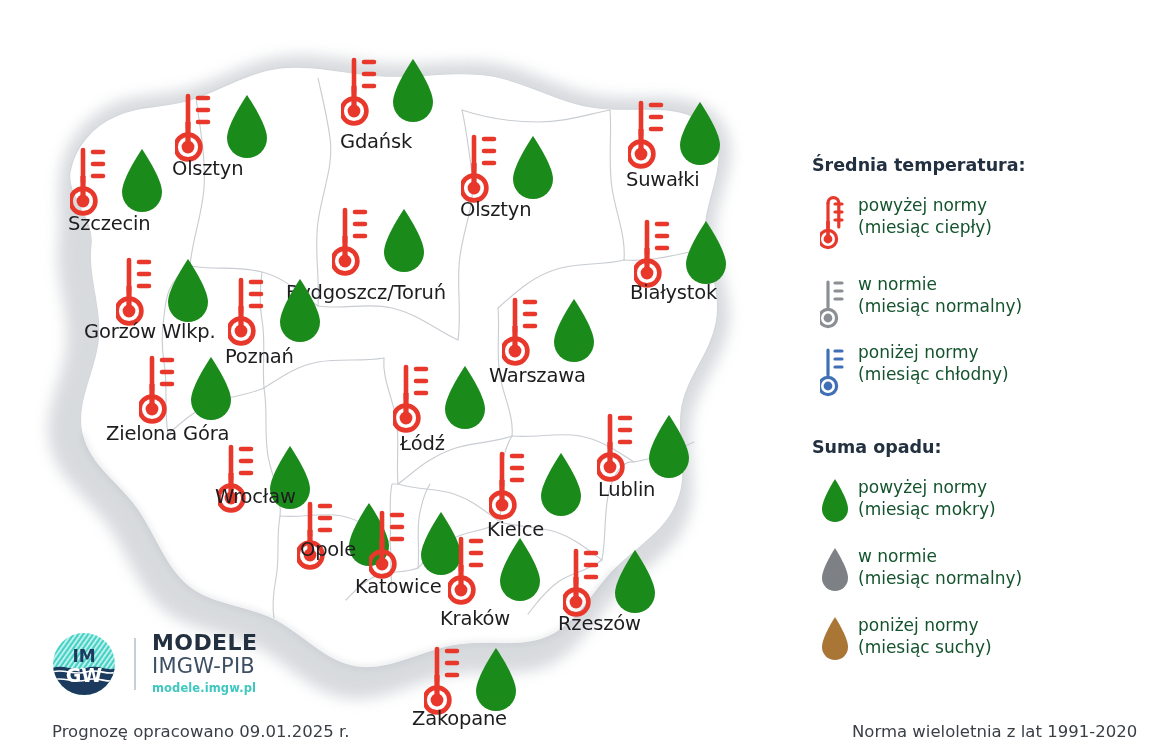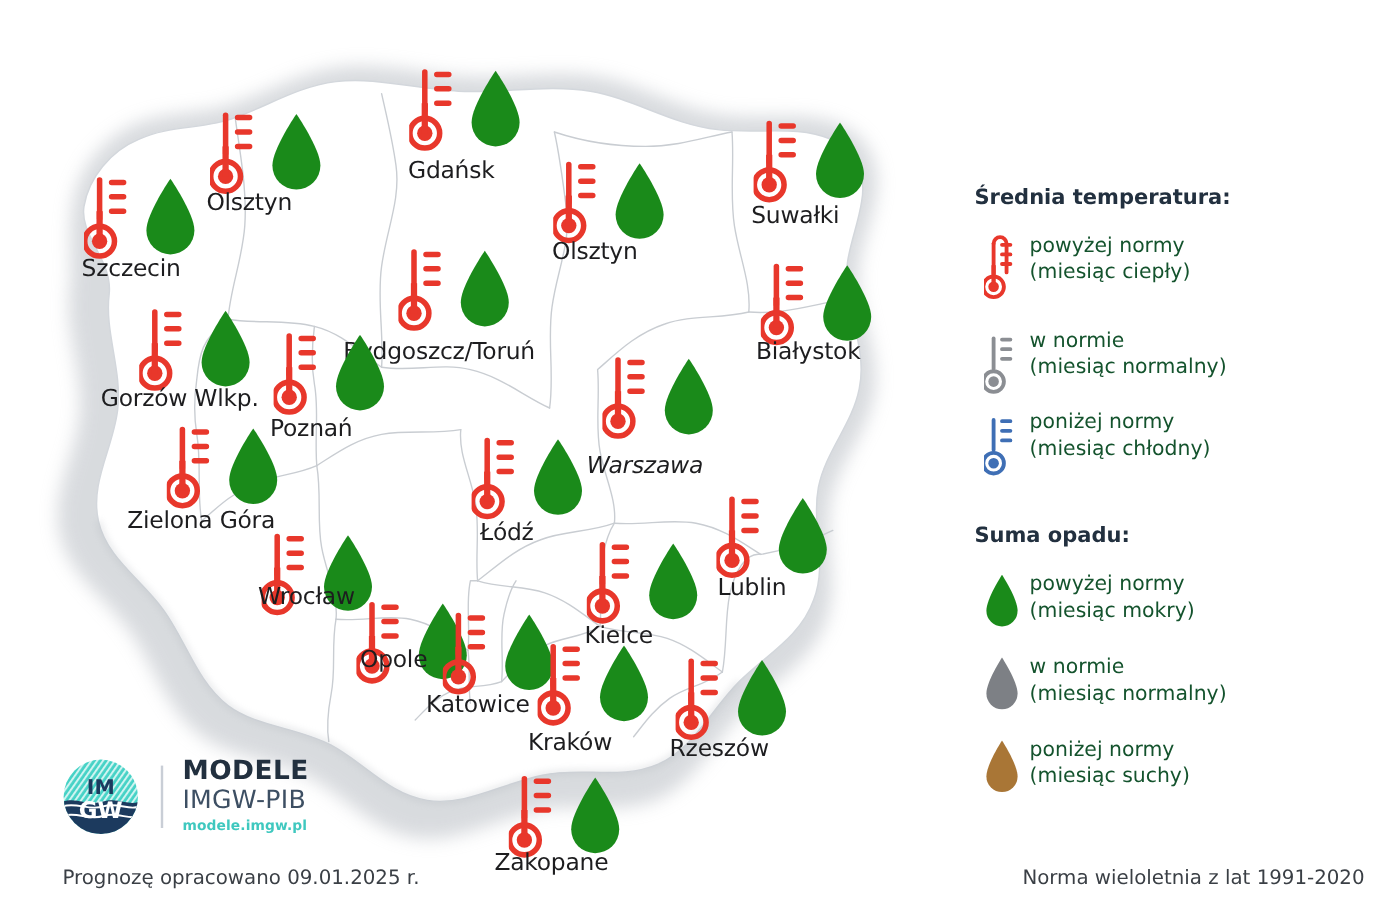--- a/index.html
+++ b/index.html
@@ -316,21 +316,21 @@
                 <circle cx="13" cy="61" r="12.4"></circle>
                 <path d="M23,12 h10 M23,24 h10 M23,36 h10"></path>
               </g>
               <circle cx="13" cy="61" r="6.4" fill="#e8372b"></circle>
               <rect x="10.4" y="36" width="5.2" height="25" fill="#e8372b"></rect>
             </svg>
             <svg class="drop" width="48" height="72" viewBox="0 0 48 72" style="margin-left:4px;margin-top:6px;">
               <path fill="#1a8a1a" d="M24,3 C24,3 4,32 4,46 a20,20 0 0 0 40,0 C44,32 24,3 24,3 Z"></path>
             </svg>
           </div>
-          <div class="city-label" style="left: 489px; top: 376px; font-style: italic;">Warszawa</div>
+          <div class="city-label" style="left: 489px; top: 364px;">Warszawa</div>
         </div>
         <div class="station" style="left: 0px; top: 0px;">
           <div class="icons" style="left: 139px; top: 348px;">
             <svg class="therm" width="44" height="84" viewBox="0 0 44 84">
               <g stroke="#e8372b" fill="none" stroke-width="4.6" stroke-linecap="round">
                 <path d="M13,10 v32"></path>
                 <circle cx="13" cy="61" r="12.4"></circle>
                 <path d="M23,12 h10 M23,24 h10 M23,36 h10"></path>
               </g>
               <circle cx="13" cy="61" r="6.4" fill="#e8372b"></circle>

